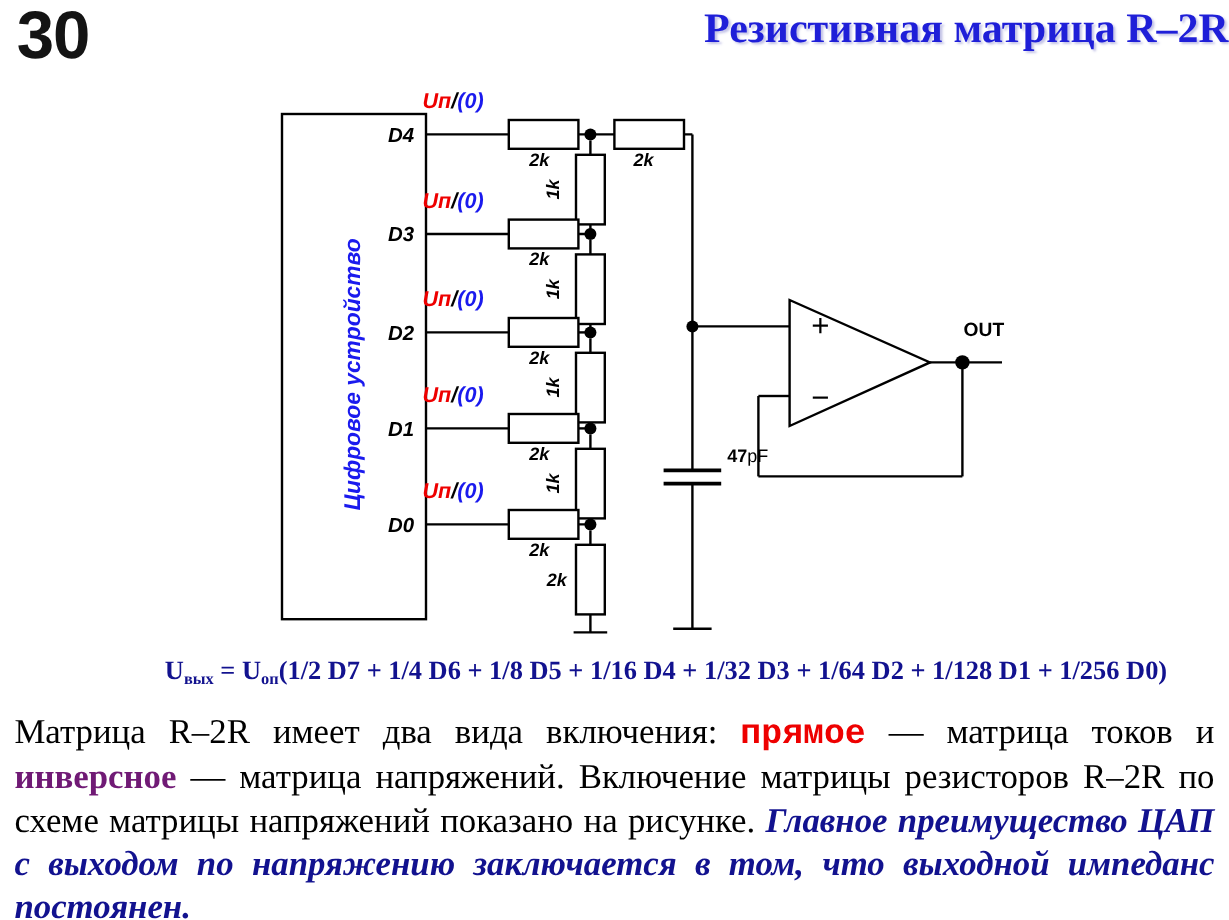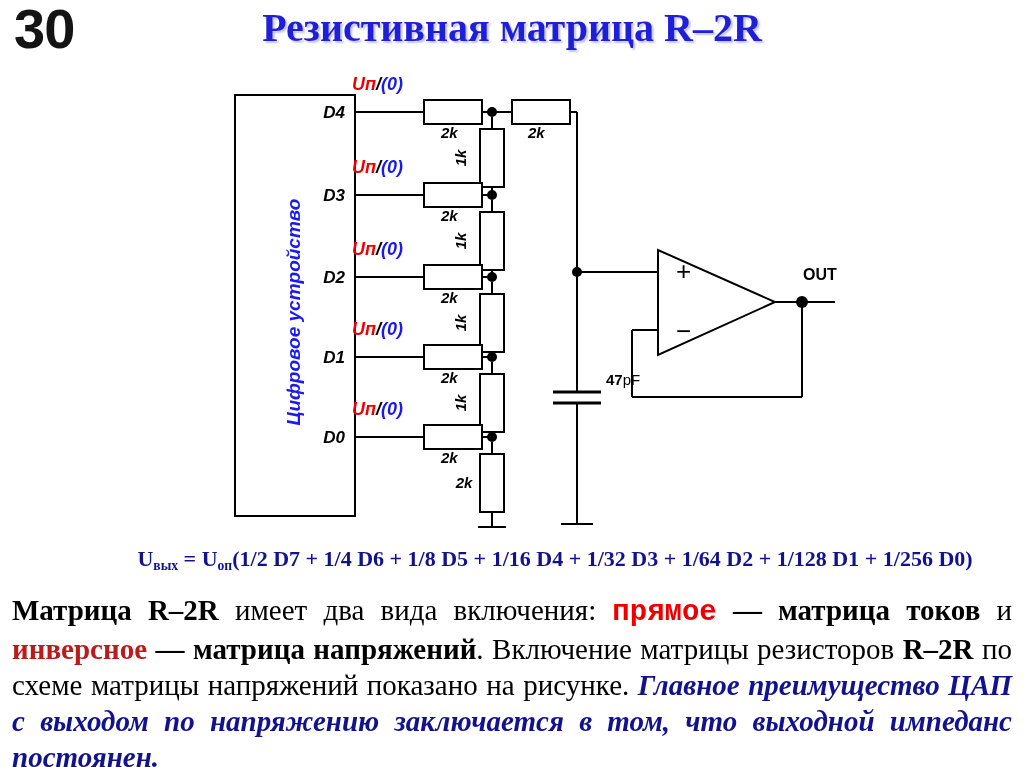--- a/index.html
+++ b/index.html
@@ -18,24 +18,24 @@
     font-family: "Liberation Sans", sans-serif;
     font-weight: bold;
     font-size: 56px;
     color: #141414;
     letter-spacing: -1px;
   }
   #page-title {
     position: absolute;
     left: 0; top: 4px;
     width: 1024px;
-    text-align: center;
-    font-family: "Liberation Serif", serif;
-    font-weight: bold;
-    font-size: 40px;
+    text-align: right;
+    font-family: "Liberation Serif", serif;
+    font-weight: bold;
+    font-size: 35px;
     color: #1f1fd8;
     text-shadow: 2px 2px 2px rgba(120,120,200,0.45);
     letter-spacing: 0px;
   }
   #schematic {
     position: absolute;
     left: 0; top: 72px;
     width: 1024px; height: 466px;
   }
   #formula {
@@ -60,23 +60,23 @@
     position: absolute;
     left: 12px; top: 592px;
     width: 1000px;
     font-family: "Liberation Serif", serif;
     font-size: 29px;
     line-height: 36px;
     color: #000000;
     text-align: justify;
     text-justify: inter-word;
   }
-  .b { font-weight: bold; }
+  .b { font-weight: normal; }
   .red { color: #ee0000; font-weight: bold; font-family: Liberation Mono, monospace; }
-  .blue { color: #b91c1c; font-weight: bold; }
+  .blue { color: #701a75; font-weight: bold; }
   .navy-italic {
     color: #12128f;
     font-weight: bold;
     font-style: italic;
   }
   
   .sch-txt { font-family: "Liberation Sans", sans-serif; }
 </style>
 </head>
 <body>

